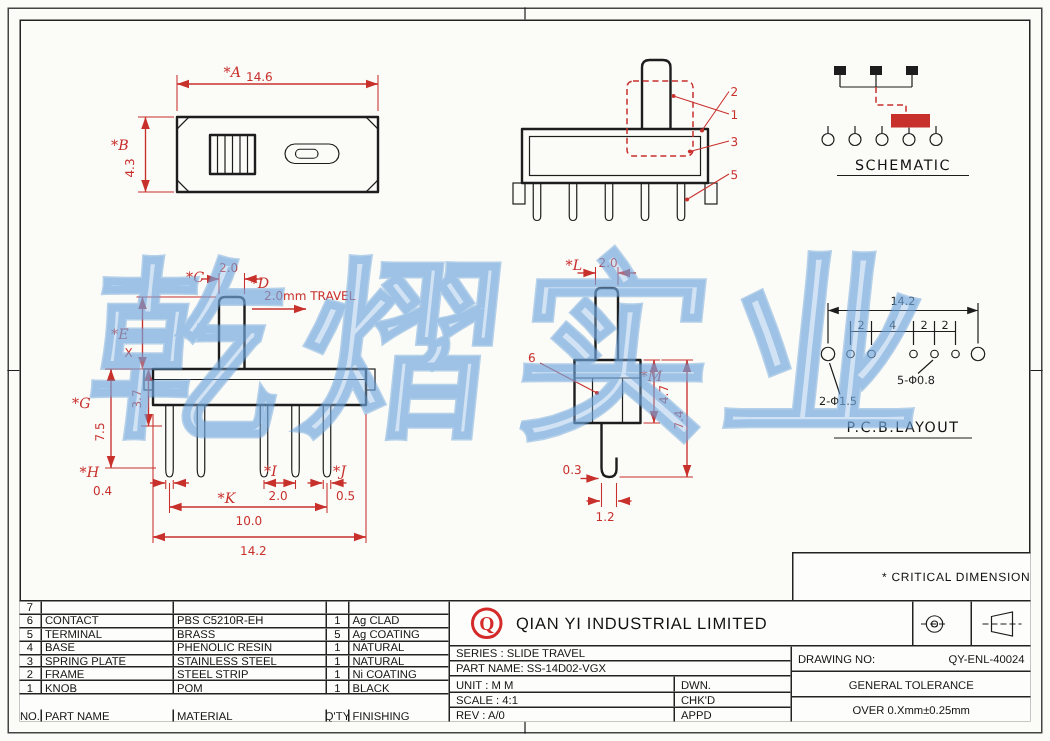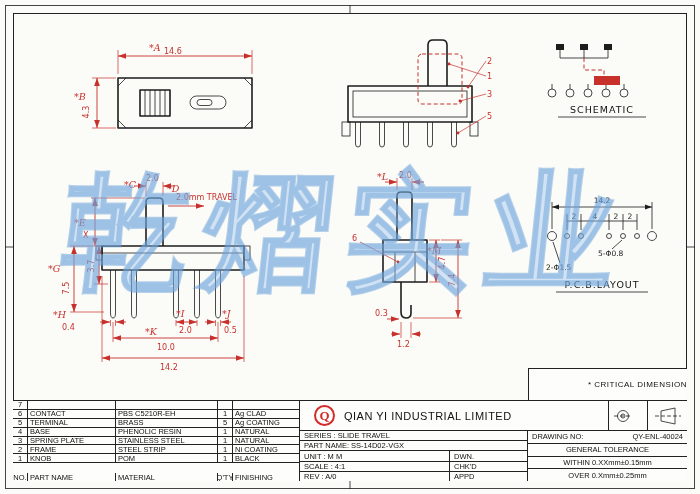--- a/index.html
+++ b/index.html
@@ -373,18 +373,17 @@
           <div class="half-l">REV   : A/0</div>
           <div class="half-r">APPD</div>
         </div>
       </div>
       <div class="tb-right">
         <div class="r-row r-dno">
           <span>DRAWING NO:</span>
           <span>QY-ENL-40024</span>
         </div>
         <div class="r-row r-center">GENERAL TOLERANCE</div>
-        <div class="r-row r-center">WITHIN 0.XXmm±0.15mm</div>
         <div class="r-row r-center">OVER  0.Xmm±0.25mm</div>
       </div>
     </div>
   </div>
 </div>
 
 </body></html>

